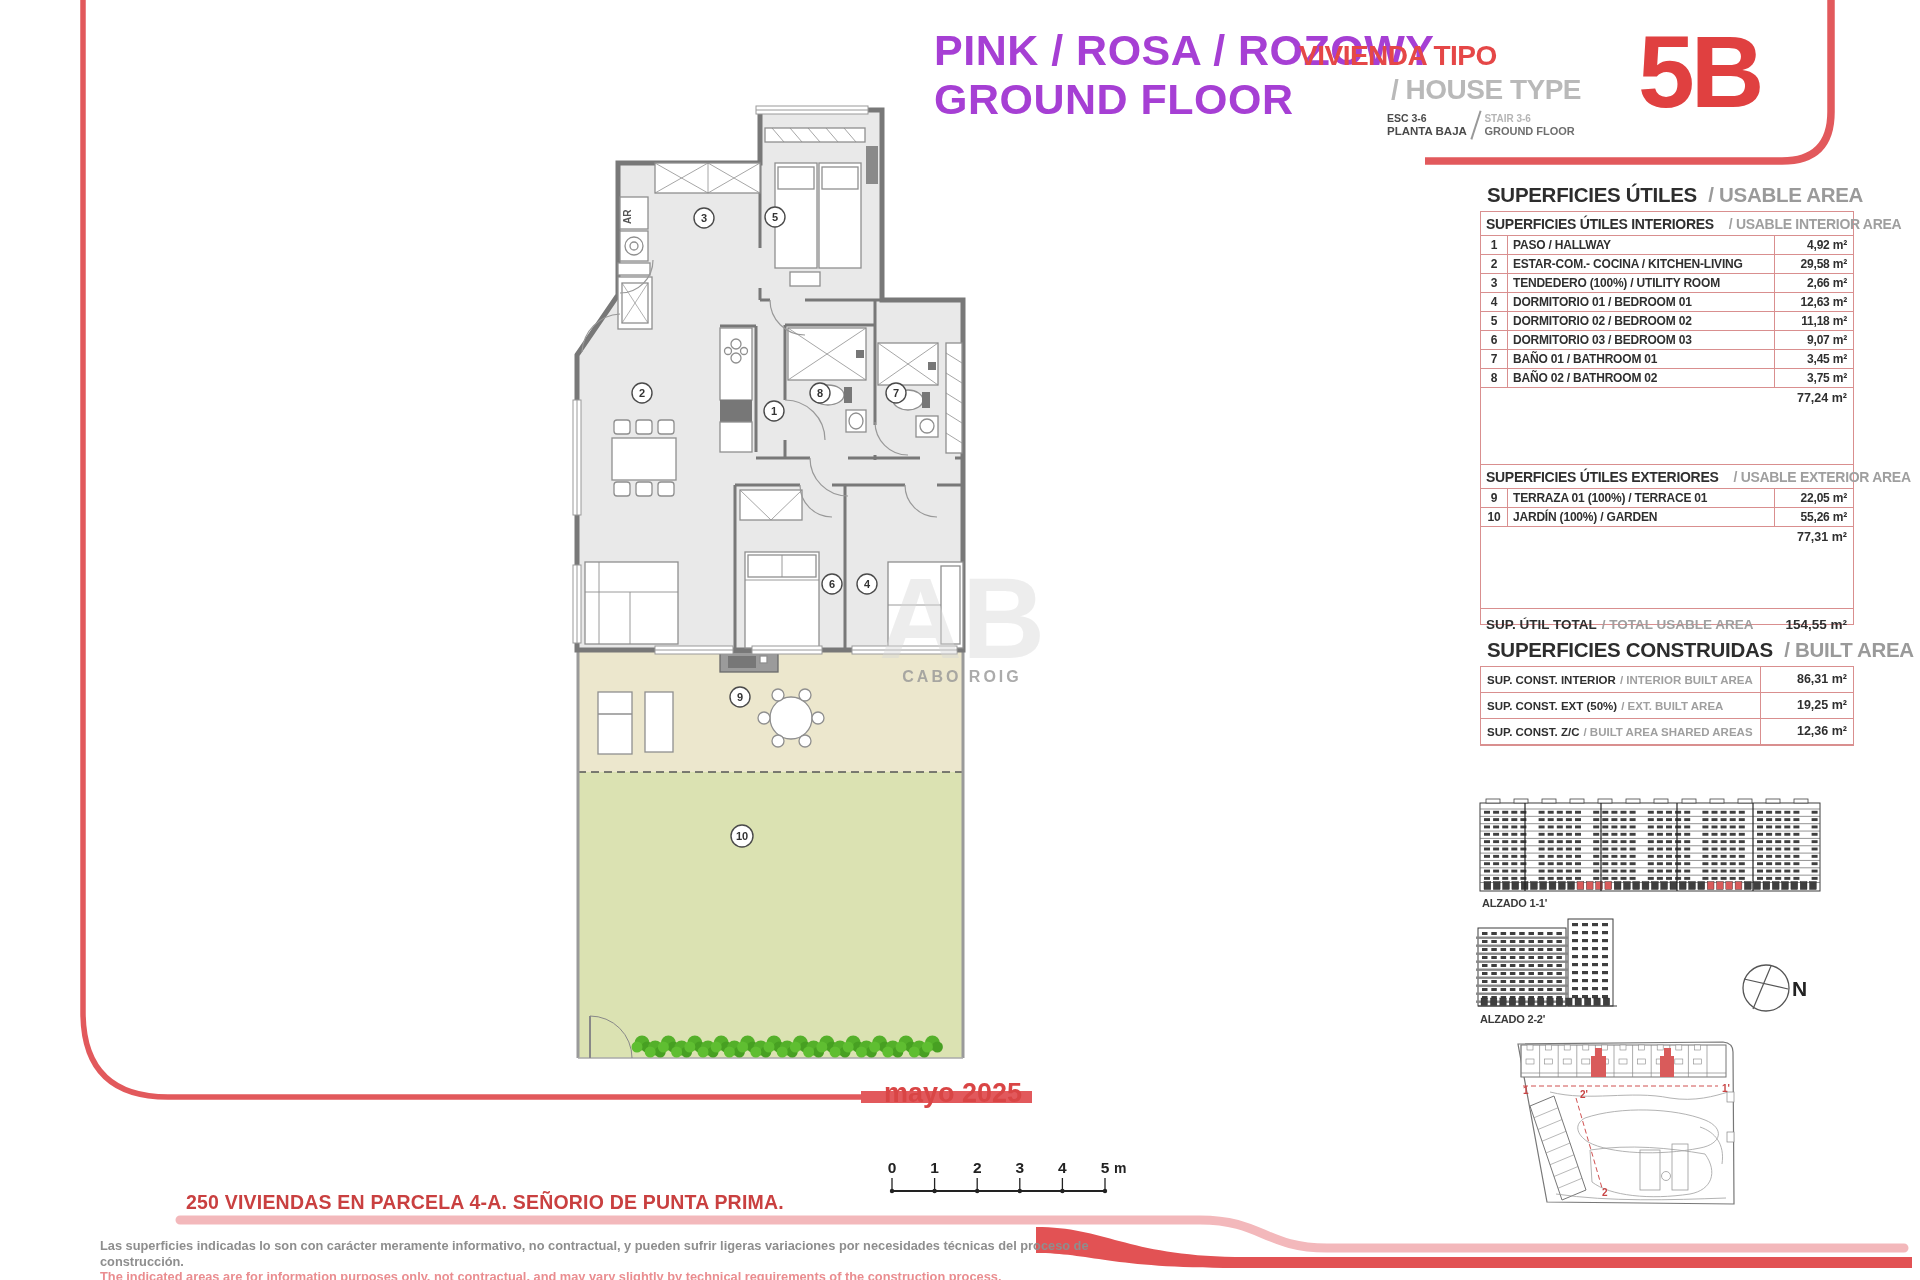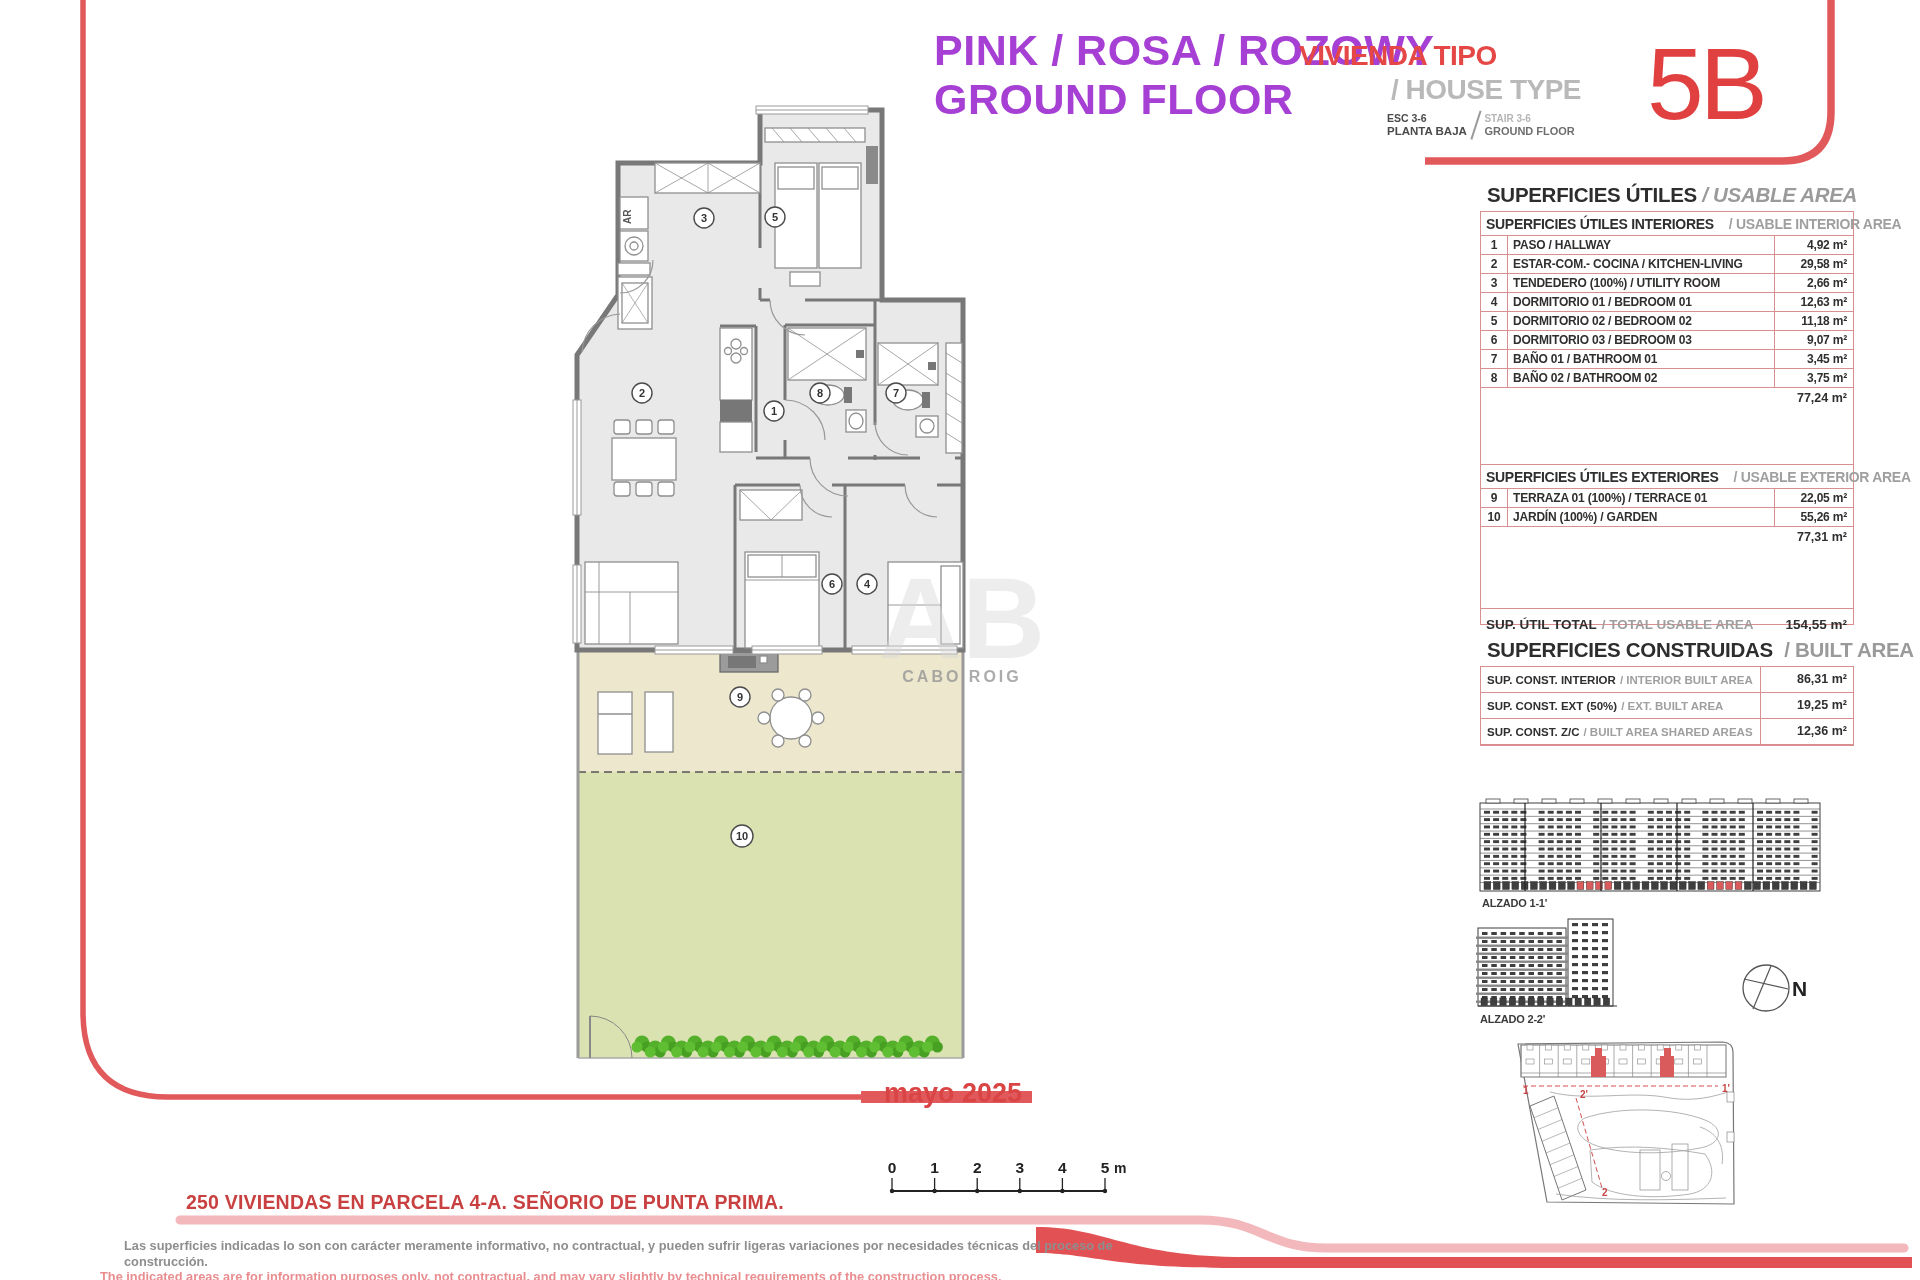--- a/index.html
+++ b/index.html
@@ -10,21 +10,21 @@
   .purple-title{left:934px;top:26px;font-size:43px;line-height:49px;font-weight:bold;color:#a63fd4;letter-spacing:.5px;}
   .viv-tipo{left:1299px;top:40px;font-size:28px;font-weight:bold;color:#e54747;letter-spacing:-.5px;}
   .house-type{left:1391px;top:74px;font-size:28px;font-weight:bold;color:#b9b9b9;letter-spacing:-.5px;}
   .esc-block{left:1387px;top:110px;display:flex;align-items:center;font-weight:bold;}
   .esc-col{display:flex;flex-direction:column;line-height:13px;}
   .esc-line1{font-size:10.5px;color:#4a4a4a;}
   .esc-line2{font-size:11.5px;color:#4a4a4a;}
   .stair-line1{font-size:10px;color:#b5b5b5;}
   .stair-line2{font-size:11px;color:#6e6e6e;}
   .esc-slash{width:1.5px;height:30px;background:#999;transform:rotate(18deg);margin:0 8px;}
-  .unit-code{left:1638px;top:26px;font-size:102px;font-weight:normal;color:#e04040;letter-spacing:-4px;margin-left:9px;}
+  .unit-code{left:1638px;top:14px;font-size:102px;font-weight:bold;color:#e04040;letter-spacing:-4px;}
   
   .sec-title{font-size:20.5px;font-weight:bold;color:#2d2d2d;letter-spacing:-.3px;white-space:nowrap;}
   .sec-title .en{color:#9a9a9a;}
   
   .area-table{left:1480px;width:374px;background:#fff;border:1.6px solid #d98f8f;box-sizing:border-box;
               font-weight:bold;color:#2f2f2f;}
   .t-head{display:flex;align-items:center;height:23px;padding-left:5px;border-bottom:1.2px solid #d98f8f;
           font-size:14px;letter-spacing:-.3px;white-space:nowrap;}
   .t-head .en{color:#9f9f9f;margin-left:15px;}
   .t-row{display:flex;align-items:center;height:18px;border-bottom:1.2px solid #d98f8f;font-size:12px;letter-spacing:-.2px;}
@@ -38,21 +38,21 @@
   .b-row{display:flex;align-items:center;height:25px;border-bottom:1.2px solid #d98f8f;font-size:11.5px;padding-left:6px;white-space:nowrap;}
   .b-row .en{color:#9f9f9f;margin-left:4px;}
   .b-row .tv{margin-left:auto;width:86px;text-align:right;padding-right:6px;font-size:12.5px;border-left:1.2px solid #d98f8f;align-self:stretch;line-height:25px;}
   .b-total{display:flex;align-items:center;height:28px;font-size:14px;padding-left:6px;white-space:nowrap;}
   .b-total .en{color:#9f9f9f;margin-left:5px;}
   .b-total .tv{margin-left:auto;padding-right:6px;}
   
   .elev-label{font-size:11px;font-weight:bold;color:#3a3a3a;letter-spacing:-.2px;}
   .date-label{left:884px;top:1078px;font-size:27px;font-weight:bold;color:#d94545;}
   .project-title{left:186px;top:1191px;font-size:19.5px;font-weight:bold;color:#c94040;letter-spacing:.2px;}
-  .disc-es{left:100px;top:1238px;width:1045px;font-size:12.8px;line-height:16px;font-weight:bold;color:#8e8e8e;margin-left:24px;}
+  .disc-es{left:100px;top:1238px;width:1045px;font-size:12.8px;line-height:16px;font-weight:bold;color:#8e8e8e;}
   .disc-en{left:100px;top:1269px;width:1100px;font-size:12.8px;font-weight:bold;color:#ea8d90;}
   .watermark{left:852px;top:568px;width:220px;text-align:center;pointer-events:none;}
   .wm-letters{font-size:115px;font-weight:bold;color:rgba(215,215,215,.45);line-height:100px;}
   .wm-text{font-size:16px;font-weight:bold;color:rgba(150,150,150,.8);letter-spacing:3px;}
 </style>
 </head>
 <body>
 
 <svg class="abs" style="left:0;top:0;" width="1920" height="1280" viewBox="0 0 1920 1280">
   <path d="M83,0 V1012 Q83,1097 168,1097 H862" stroke="#e2595c" stroke-width="5.5" fill="none"></path>
@@ -325,21 +325,21 @@
     </g>
 </svg>
 
 <div class="abs watermark">
   <div class="wm-letters">AB</div>
   <div class="wm-text">CABO ROIG</div>
 </div>
 
 <div class="abs sec-title" style="left:1487px;top:183px;">
   <span>SUPERFICIES ÚTILES</span>
-  <span class="en" style="font-style:italic;">/ USABLE AREA</span>
+  <span class="en" style="margin-left:6px;">/ USABLE AREA</span>
 </div>
 <div class="abs area-table" style="top:211px;height:414px;">
   <div class="t-head">
     <span>SUPERFICIES ÚTILES INTERIORES</span>
     <span class="en">/ USABLE INTERIOR AREA</span>
   </div>
   <div id="int-rows">
       <div class="t-row">
         <span class="t-num">1</span>
         <span class="t-desc">PASO / HALLWAY</span>

